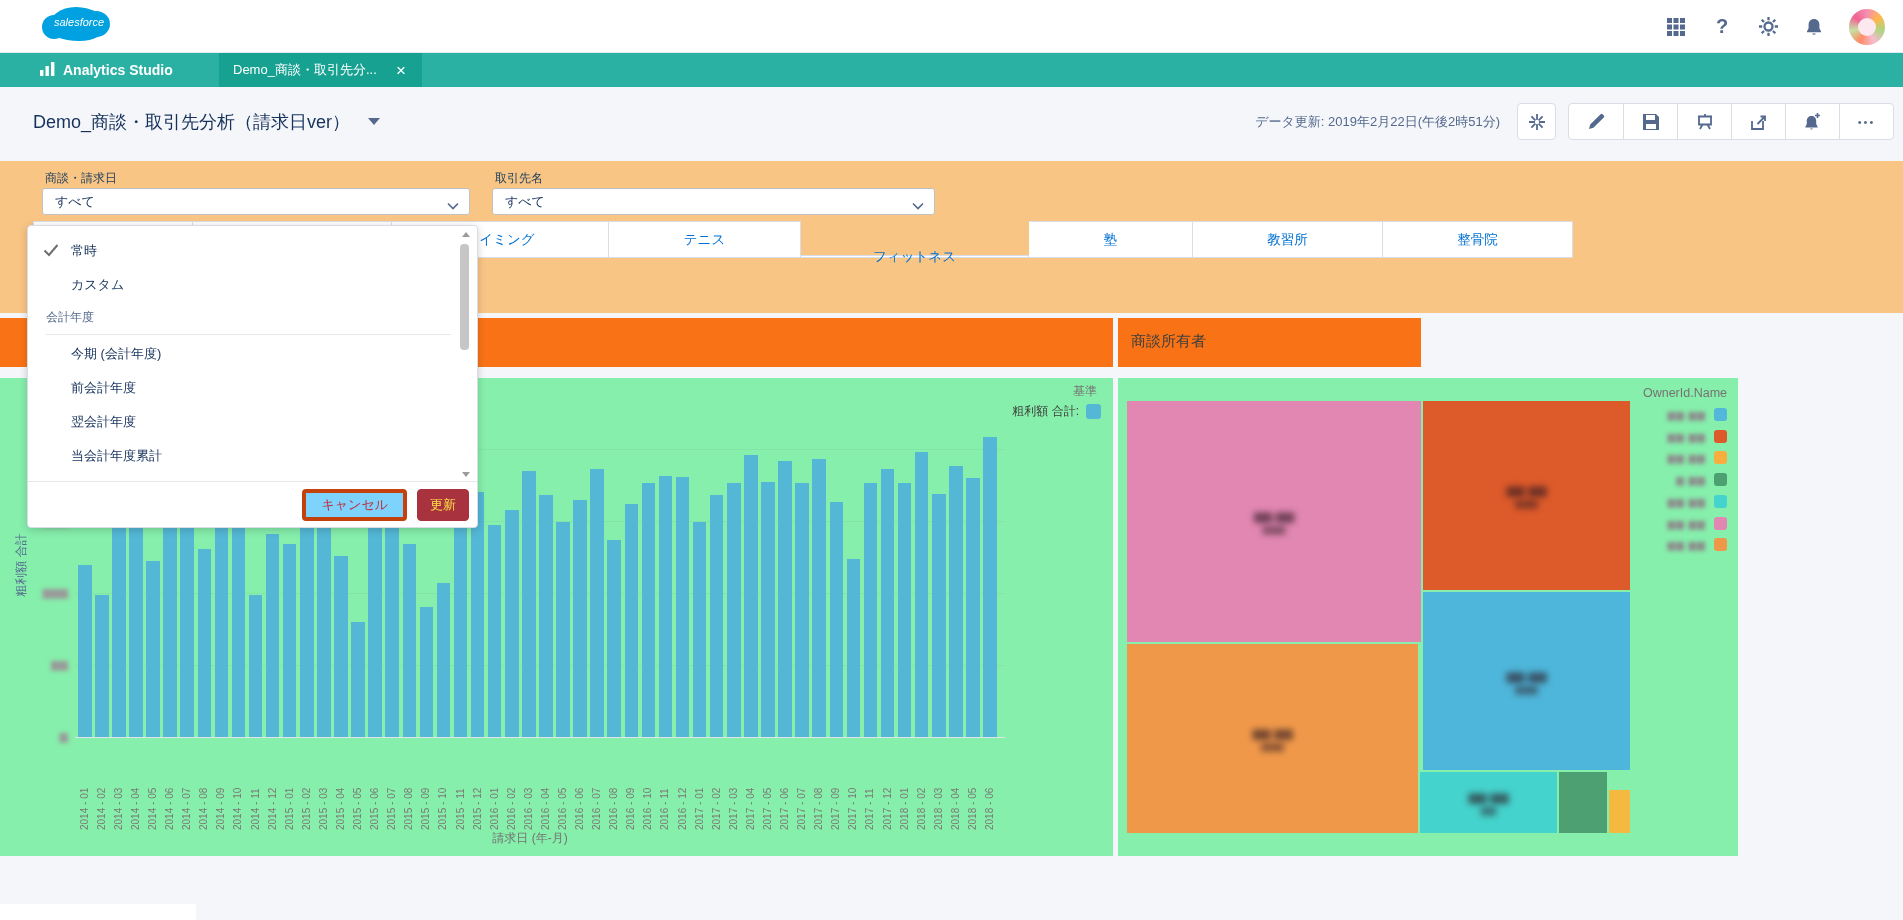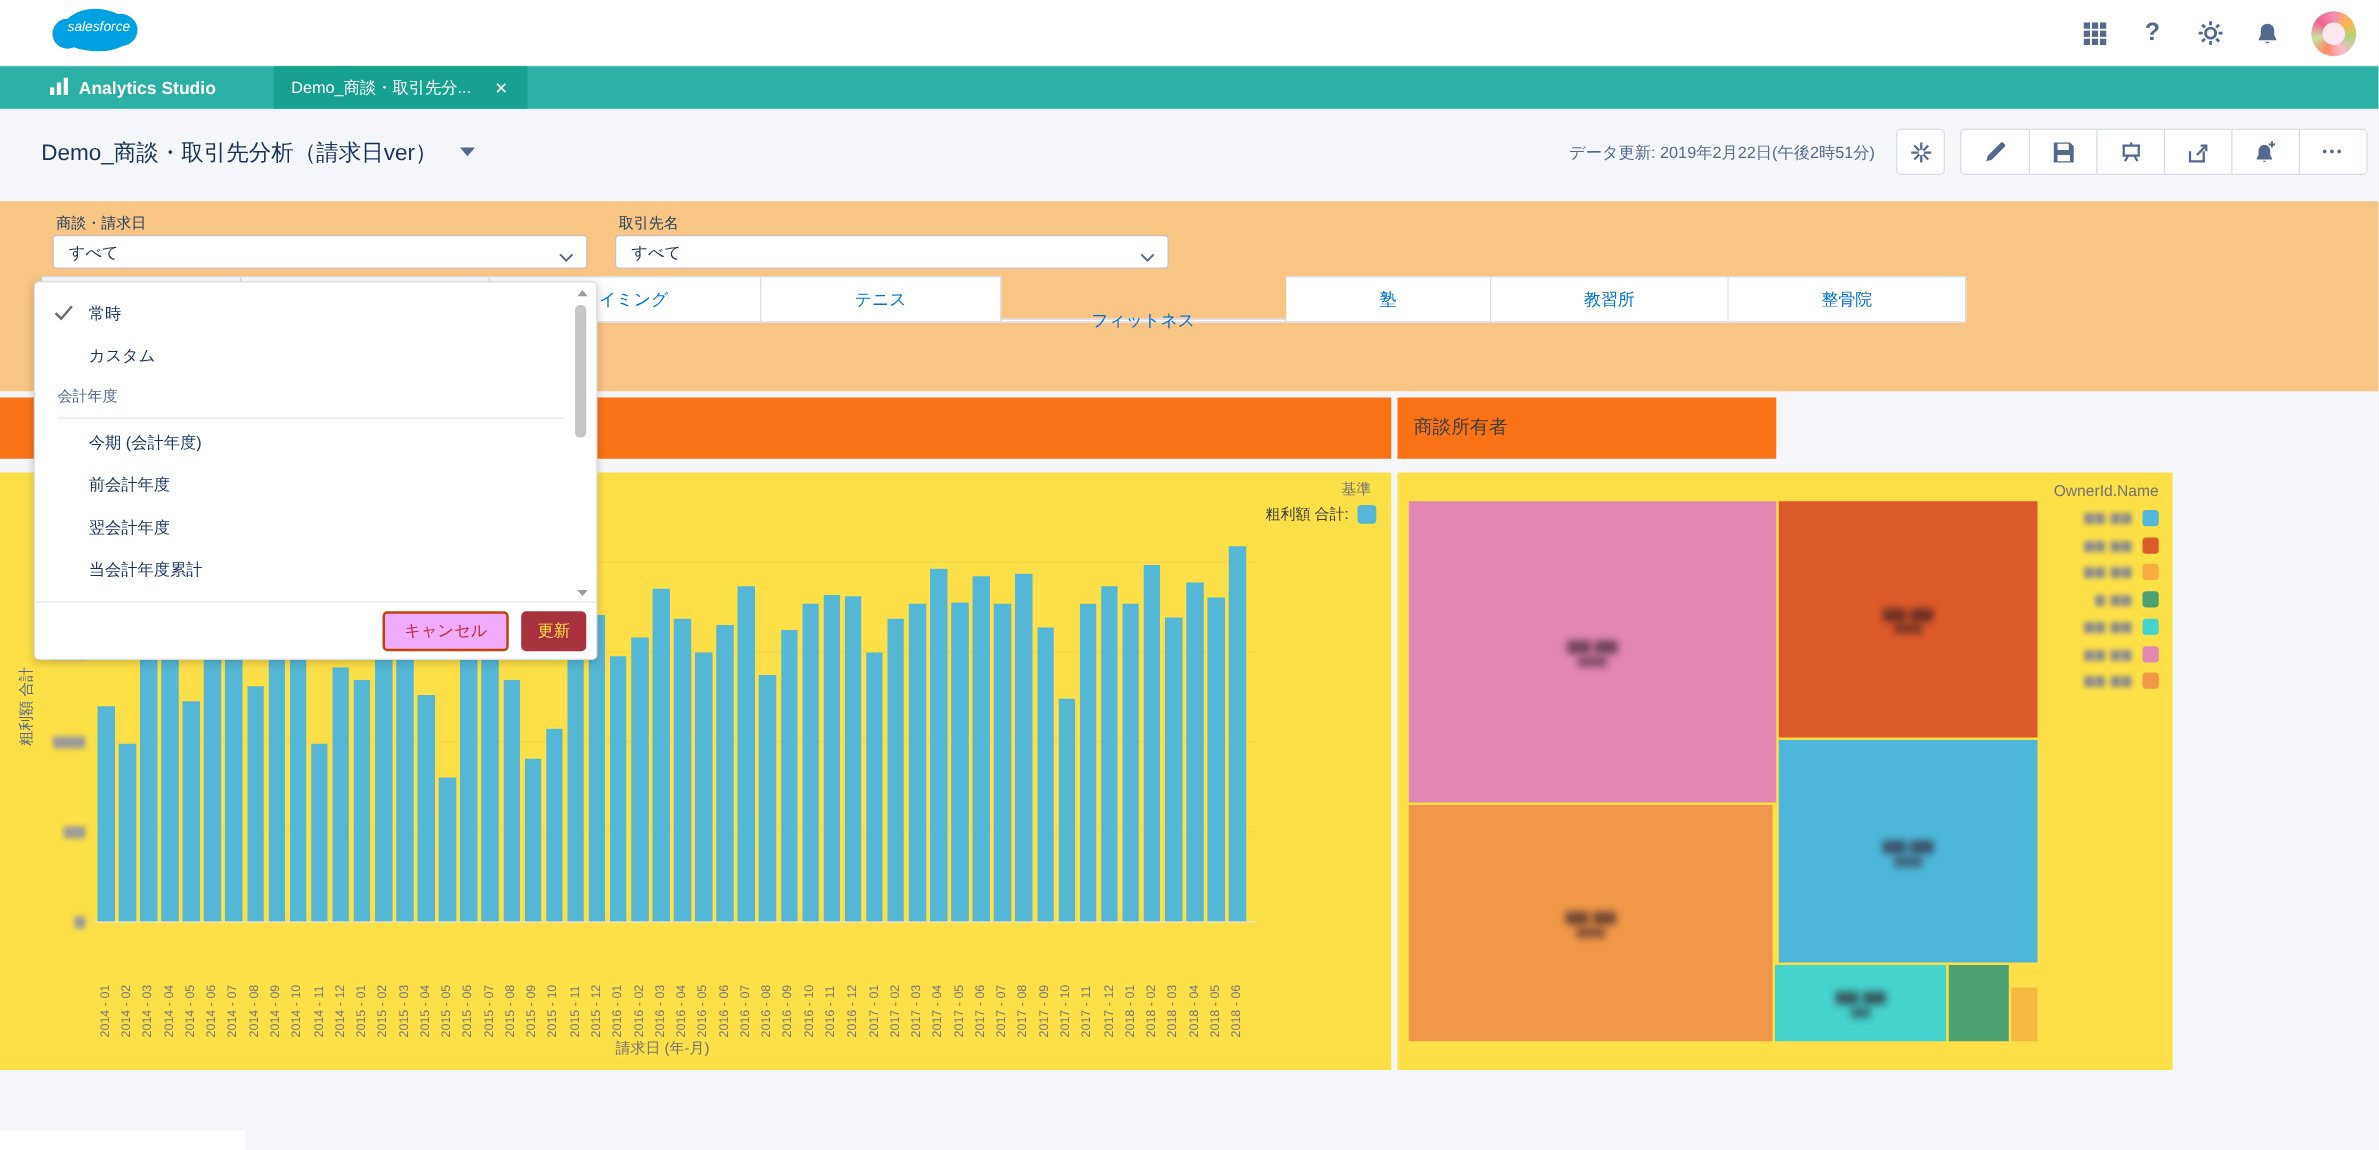--- a/index.html
+++ b/index.html
@@ -45,21 +45,21 @@
   .flt-chevron { position:absolute; right:10px; top:9px; color:#54698d; }
 
   
   .catrow { position:absolute; left:33px; top:221px; height:37px; display:flex; }
   .catcell { background:#fff; border:1px solid #d8dde6; border-left:none; display:flex; align-items:center; justify-content:center; font-size:13.5px; font-weight:500; color:#0070d2; cursor:pointer; }
   .catcell:first-child { border-left:1px solid #d8dde6; }
 
   
   .wtitle { position:absolute; background:#f97316; }
   .wtitle span { position:absolute; left:13px; top:14px; font-size:15px; color:#3e3e3c; }
-  .card { position:absolute; background:#fde047; }
+  .card { position:absolute; background:#86efac; }
 
   
   .lg-base { position:absolute; right:16px; top:5px; font-size:12px; color:#757370; }
   .lg-row { position:absolute; right:12px; top:25px; display:flex; align-items:center; gap:7px; font-size:12px; color:#3e3e3c; }
   .lg-swatch { width:15px; height:15px; border-radius:3px; }
   .ylab { position:absolute; left:-25px; top:180px; width:90px; height:14px; text-align:center; font-size:12px; color:#54698d; transform:rotate(-90deg); }
   .ytick { position:absolute; width:40px; text-align:right; font-size:11px; color:#9a9a9a; filter:blur(2px); }
   .gridline { position:absolute; left:75px; width:930px; height:1px; background:rgba(60,80,110,.06); }
   .baseline { position:absolute; left:75px; width:930px; height:1px; background:#dfe3ea; }
   .bar { position:absolute; width:13.5px; background:#54b7d5; cursor:pointer; }
@@ -84,21 +84,21 @@
   .dd-opt { height:34px; display:flex; align-items:center; padding-left:43px; position:relative; font-size:13px; color:#16325c; cursor:pointer; }
   .dd-opt .chk { position:absolute; left:15px; top:9px; color:#706e6b; }
   .dd-section { height:30px; display:flex; align-items:center; padding-left:18px; font-size:12px; color:#54698d; }
   .dd-divider { height:1px; background:#e4e7ec; margin:2px 0 2px 18px; }
   .dd-scrollbar { position:absolute; right:5px; top:4px; bottom:50px; width:13px; }
   .dd-arrow { position:absolute; left:3px; width:0; height:0; border-left:4px solid transparent; border-right:4px solid transparent; }
   .dd-arrow.up { top:2px; border-bottom:5px solid #9b9b9b; }
   .dd-arrow.down { bottom:0; border-top:5px solid #9b9b9b; }
   .dd-thumb { position:absolute; left:1px; top:14px; width:9px; height:106px; background:#c6c6c6; border-radius:4px; }
   .dd-footer { position:absolute; left:0; bottom:0; width:100%; height:46px; border-top:1px solid #e4e7ec; display:flex; align-items:center; justify-content:flex-end; gap:10px; padding-right:8px; }
-  .btn-cancel { height:32px; padding:0 15px; background:#f0abfc; border:2px solid #c2410c; border-radius:4px; color:#bf2e3e; font-size:13px; cursor:pointer; font-family:Liberation Sans, sans-serif; }
+  .btn-cancel { height:32px; padding:0 15px; background:#7dd3fc; border:4px solid #c2410c; border-radius:4px; color:#bf2e3e; font-size:13px; cursor:pointer; font-family:Liberation Sans, sans-serif; }
   .btn-update { height:32px; padding:0 12px; background:#a8323e; border:1px solid #a8323e; border-radius:4px; color:#fde047; font-size:13px; cursor:pointer; font-family:inherit; }
 </style>
 </head>
 <body>
 
 <div class="screen">
 
   <div class="topbar">
     <div class="sf-logo">
         <span>salesforce</span>

